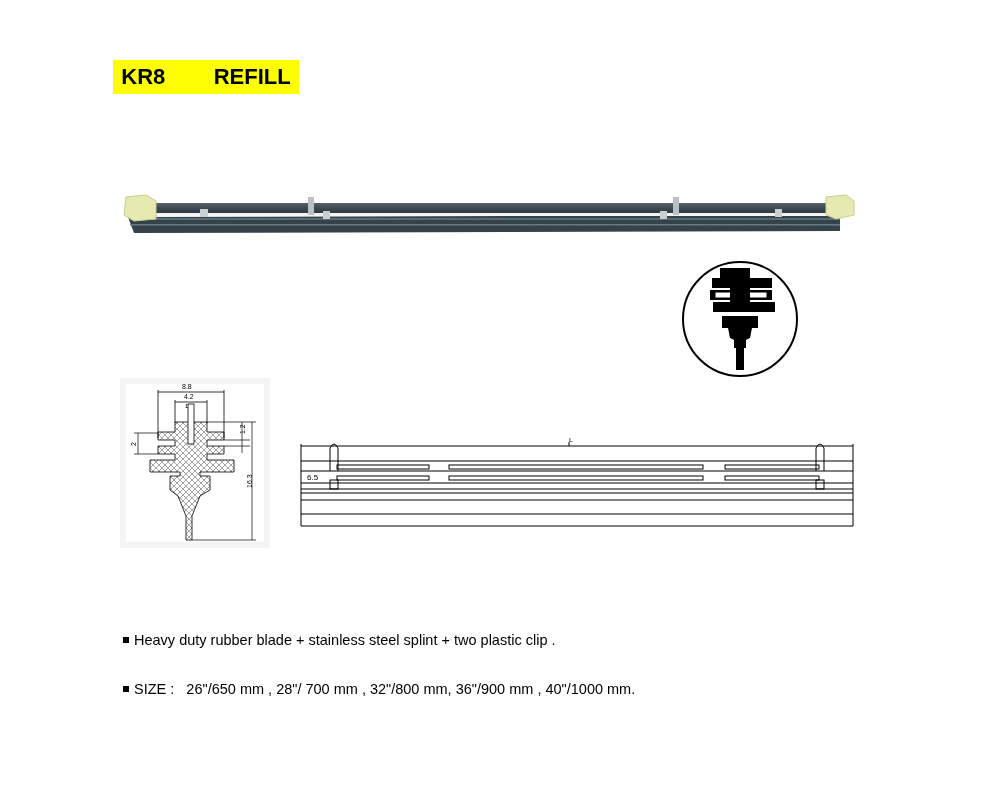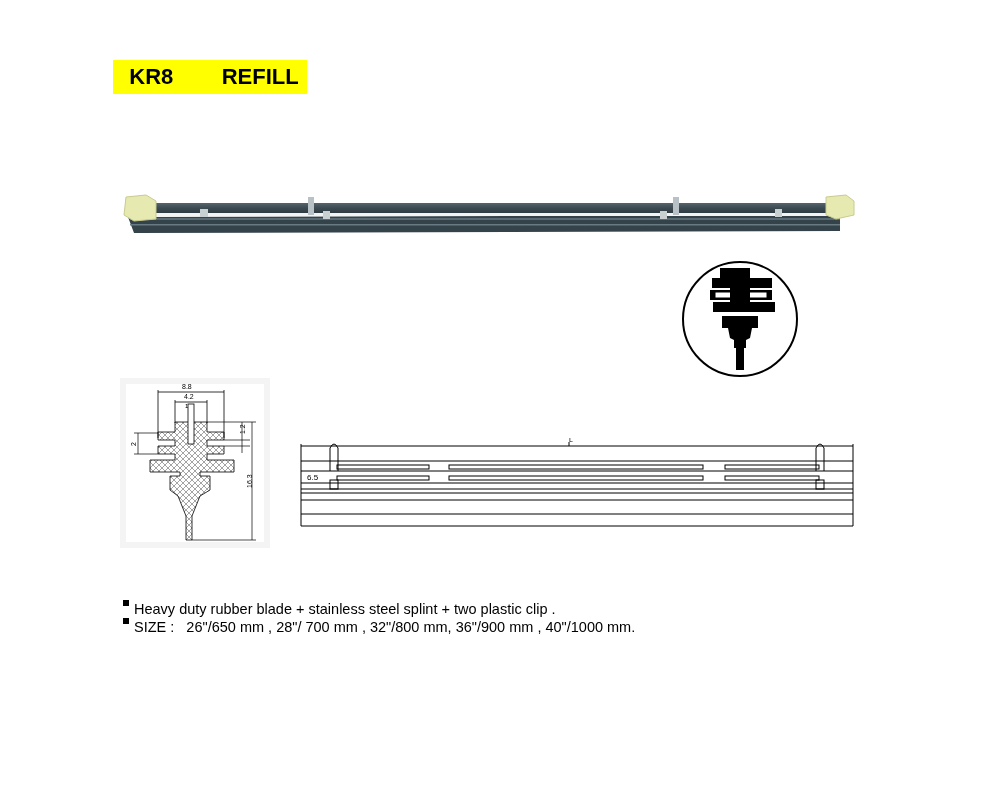--- a/index.html
+++ b/index.html
@@ -2,32 +2,32 @@
 <html><head>
   <meta charset="utf-8">
   <style>
     html, body { margin: 0; padding: 0; }
     body {
       width: 1000px; height: 799px; background: #ffffff; position: relative; overflow: hidden;
       font-family: "Liberation Sans", sans-serif; color: #000;
     }
     .title-box {
       position: absolute; left: 113px; top: 60px; width: 186px; height: 34px;
-      background: #ffff00; display: flex; align-items: center; justify-content: center; padding-left: 8px;
+      background: #ffff00; display: flex; align-items: center; justify-content: center;
     }
     .title-box span {
       font-family: "Liberation Sans", sans-serif; font-weight: bold; font-size: 22px;
       letter-spacing: 0px; word-spacing: 10px; white-space: pre;
     }
     .photo { position: absolute; left: 120px; top: 185px; width: 740px; height: 50px; }
     .icon-circle { position: absolute; left: 680px; top: 260px; width: 120px; height: 118px; }
     .section { position: absolute; left: 120px; top: 378px; width: 150px; height: 170px; }
     .drawing { position: absolute; left: 297px; top: 438px; width: 560px; height: 92px; }
     .bullets { position: absolute; left: 123px; top: 600px; font-size: 14.5px; line-height: 18px; }
-    .bullet-row { display: flex; white-space: pre; }
+    .bullet-row { display: flex; align-items: center; white-space: pre; margin-top: 31px; }
     .bullet-mark { display: inline-block; width: 6px; height: 6px; background: #000; margin-right: 5px; }
   </style>
 </head>
 <body>
 
 <div class="title-box">
   <span>KR8   REFILL</span>
 </div>
 
 <svg class="photo" viewBox="0 0 740 50">

